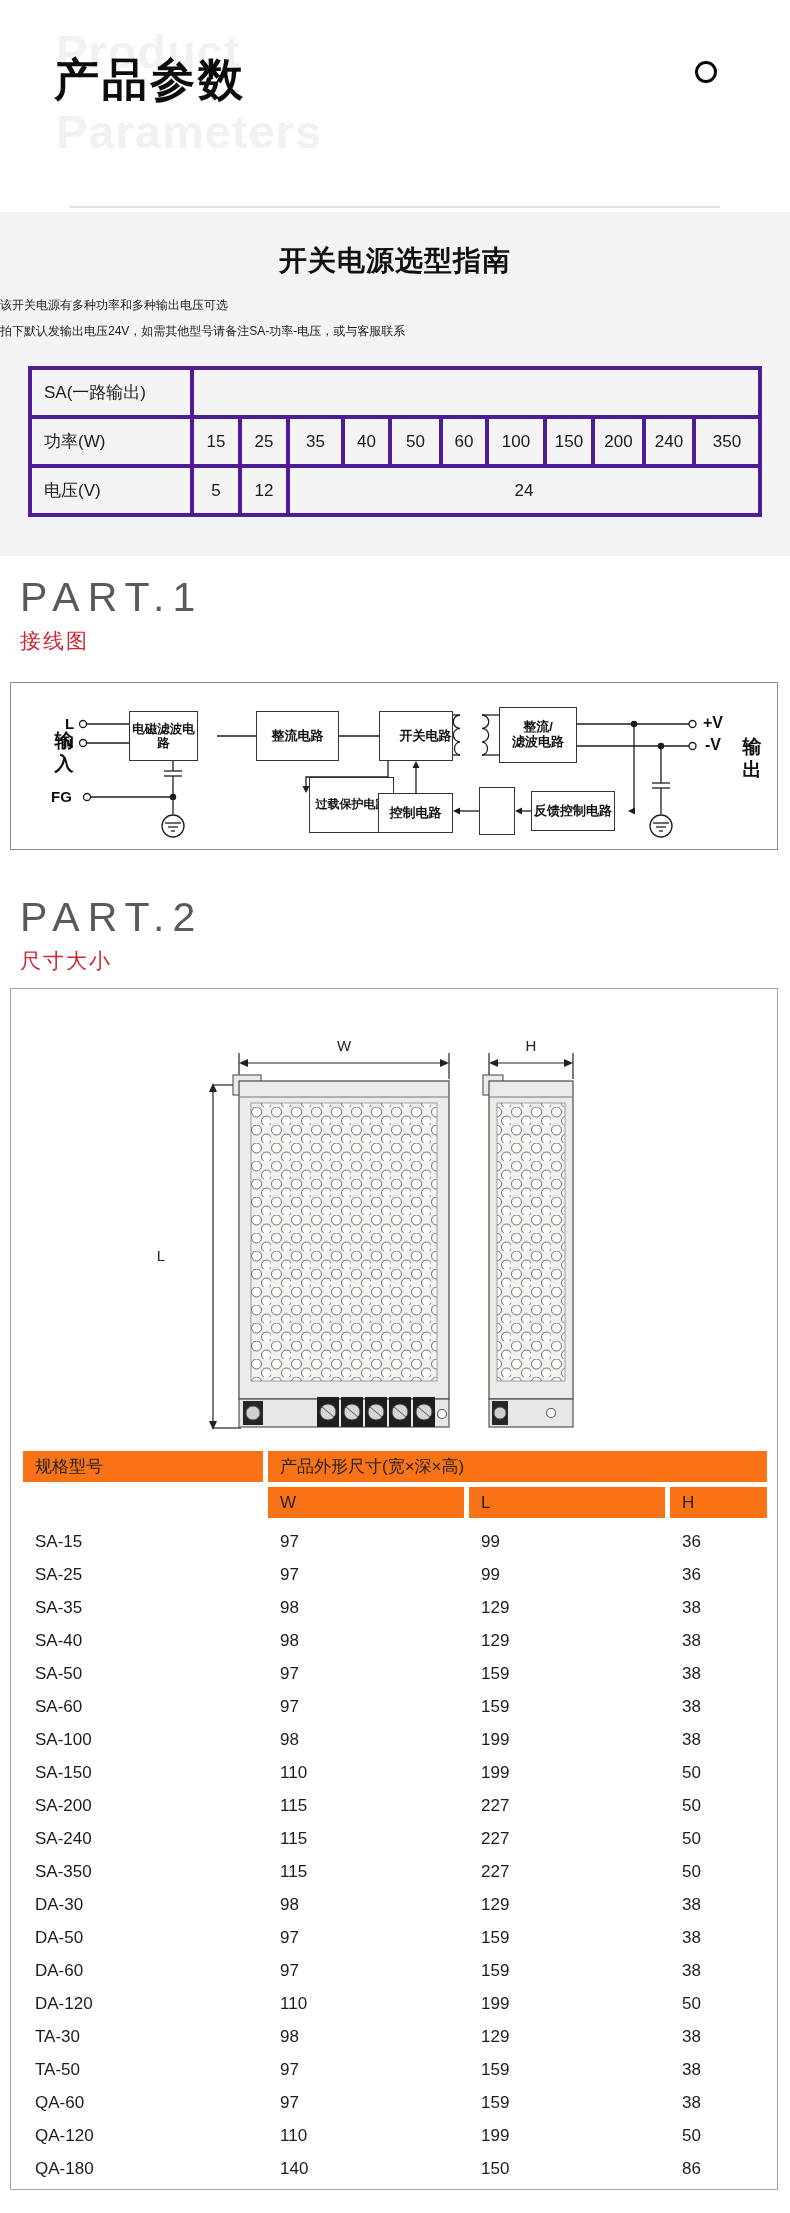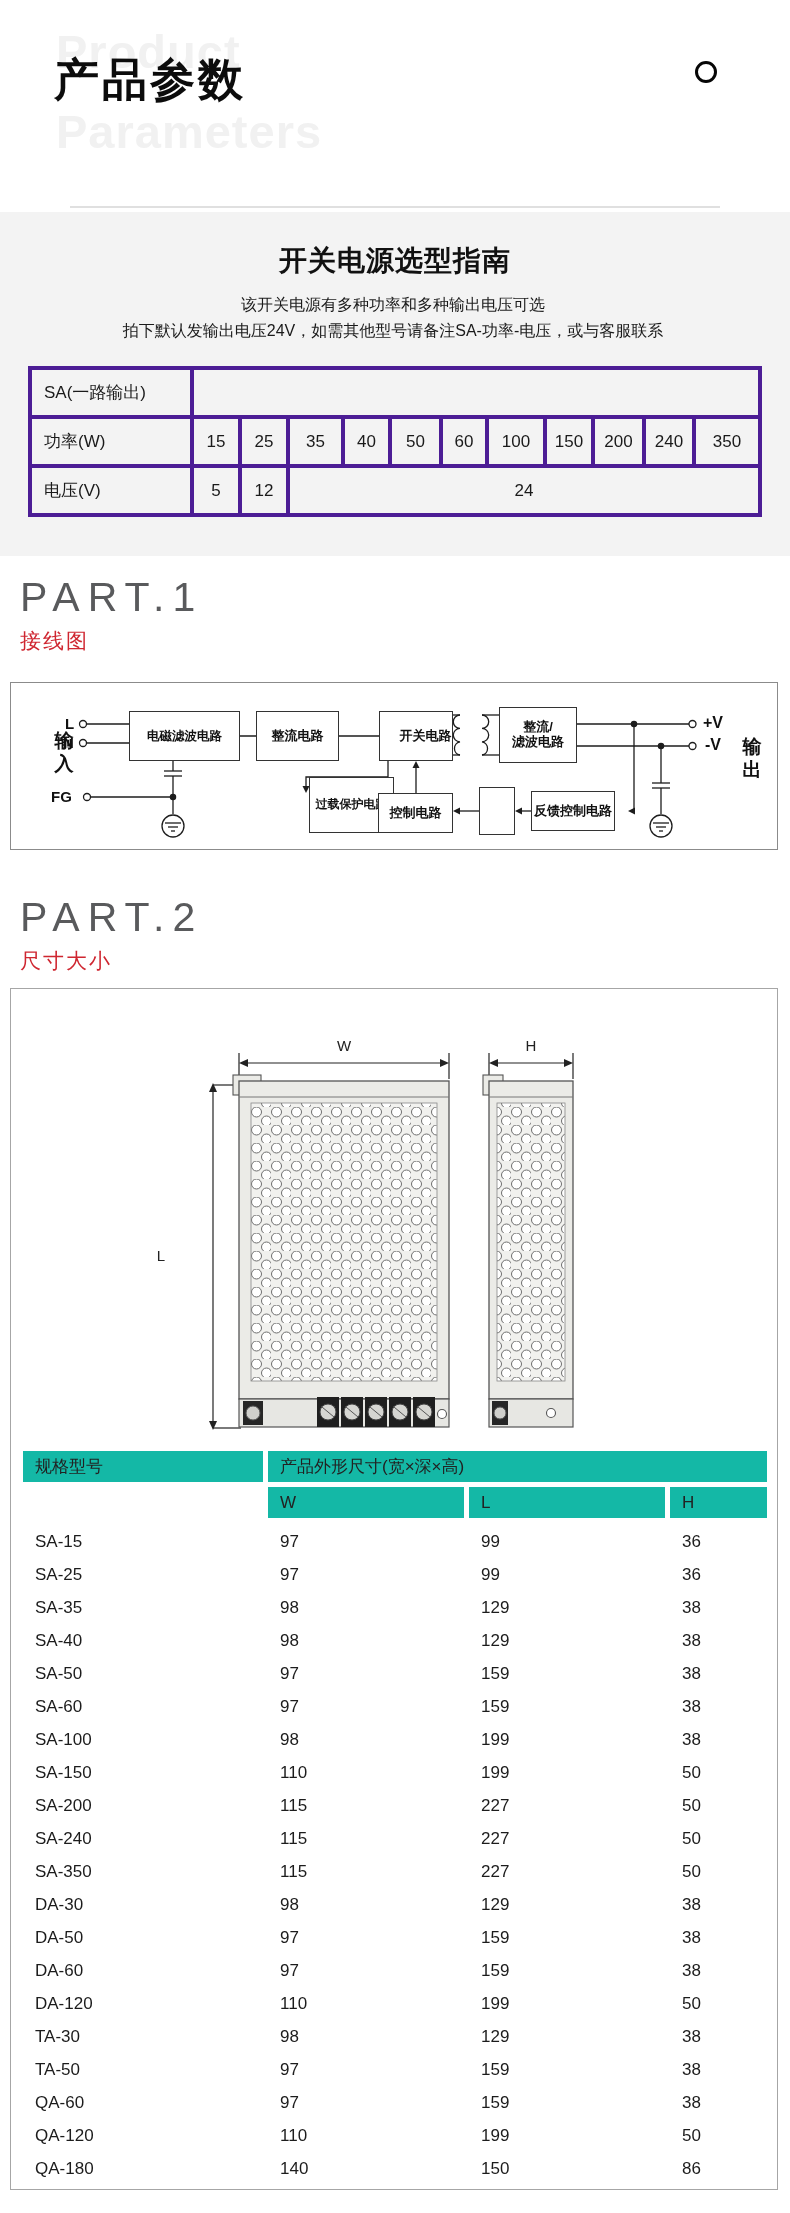--- a/index.html
+++ b/index.html
@@ -9,21 +9,21 @@
   
   .watermark{position:absolute;left:56px;font-size:47px;font-weight:bold;color:#f1f1f1;letter-spacing:1px;}
   .wm1{top:24px;} .wm2{top:104px;}
   .page-title{position:absolute;left:54px;top:50px;font-size:45px;font-weight:bold;color:#0c0c0c;letter-spacing:3px;}
   .ring{position:absolute;left:695px;top:61px;width:16px;height:16px;border:3px solid #060606;border-radius:50%;}
   .divider{position:absolute;left:70px;top:206px;width:650px;height:2px;background:#e0e0e0;}
 
   
   .guide{position:absolute;left:0;top:212px;width:790px;height:344px;background:#f3f3f3;}
   .guide-heading{margin:0;padding-top:30px;text-align:center;font-size:28px;font-weight:bold;color:#111;letter-spacing:1px;}
-  .guide-desc{margin:12px 4px 0 0;text-align:center;font-size:16px;line-height:26px;color:#1a1a1a;}
+  .guide-desc{margin:12px 4px 0 0;font-size:12px;line-height:26px;color:#1a1a1a;}
   .guide-table{margin:22px auto 0 auto;border-collapse:collapse;table-layout:fixed;width:730px;}
   .guide-table td{border:4px solid #4c1d95;height:45px;text-align:center;font-size:17px;color:#1a1a1a;padding:0;}
   .guide-table td.gt-label{text-align:left;padding-left:12px;}
 
   
   .part-head{position:absolute;left:20px;}
   .part-title{font-size:41px;color:#595a5c;letter-spacing:8px;line-height:44px;}
   .part-sub{margin-top:8px;font-size:21px;color:#cf2630;letter-spacing:2px;}
   #part1-head{top:575px;} #part2-head{top:895px;}
 
@@ -35,21 +35,21 @@
   .vert{width:22px;word-break:break-all;font-size:19px;font-weight:bold;line-height:23px;text-align:center;}
   .term{font-size:15px;font-weight:bold;}
 
   
   .part2-box{position:absolute;left:10px;top:988px;width:768px;height:1202px;border:1px solid #a6a6a6;background:#fff;box-sizing:border-box;}
 
   
   .size-table{position:absolute;left:12px;top:462px;width:744px;}
   .st-head1{display:grid;grid-template-columns:240px 1fr;column-gap:5px;}
   .st-head2{display:grid;grid-template-columns:240px 196px 196px 1fr;column-gap:5px;margin-top:5px;}
-  .st-hcell{background:#14b8a6;height:31px;line-height:31px;font-size:17px;color:#222;padding-left:12px;}
+  .st-hcell{background:#f97316;height:31px;line-height:31px;font-size:17px;color:#222;padding-left:12px;}
   .st-spacer{background:transparent;}
   .st-body{margin-top:7px;}
   .st-row{display:grid;grid-template-columns:240px 196px 196px 1fr;column-gap:5px;height:33px;align-items:center;}
   .st-td{font-size:17px;color:#1c1c1c;padding-left:12px;}
 </style>
 </head>
 <body>
 
 <div id="page">
 
@@ -201,21 +201,21 @@
         <polygon points="405,78 401.5,85 408.5,85"></polygon>
         <polygon points="295,110 291.5,103 298.5,103"></polygon>
       </g>
     </svg>
 
     <div class="dlabel vert" style="left:20px;top:46px;margin-left:22px;">输入</div>
     <div class="dlabel term" style="left:54px;top:32px;">L</div>
     <div class="dlabel term" style="left:52px;top:51px;">N</div>
     <div class="dlabel term" style="left:40px;top:105px;">FG</div>
 
-    <div class="dblock" style="left:118px;top:28px;width:111px;height:50px;font-size:12.5px;">电磁滤波电路</div>
+    <div class="dblock" style="left:118px;top:28px;width:69px;height:50px;font-size:12.5px;">电磁滤波电路</div>
     <div class="dblock" style="left:245px;top:28px;width:83px;height:50px;font-size:13px;">整流电路</div>
     <div class="dblock" style="left:368px;top:28px;width:74px;height:50px;font-size:13px;padding-left:19px;">开关电路</div>
     <div class="dblock" style="left:488px;top:24px;width:78px;height:56px;font-size:13px;flex-direction:column;">
       <span>整流/</span>
       <span>滤波电路</span>
     </div>
     <div class="dblock" style="left:262px;top:94px;width:85px;height:56px;font-size:12px;margin-left:36px;">过载保护电路</div>
     <div class="dblock" style="left:367px;top:110px;width:75px;height:40px;font-size:13px;">控制电路</div>
     <div class="dblock" style="left:468px;top:104px;width:36px;height:48px;"></div>
     <div class="dblock" style="left:520px;top:108px;width:84px;height:40px;font-size:13px;">反馈控制电路</div>

